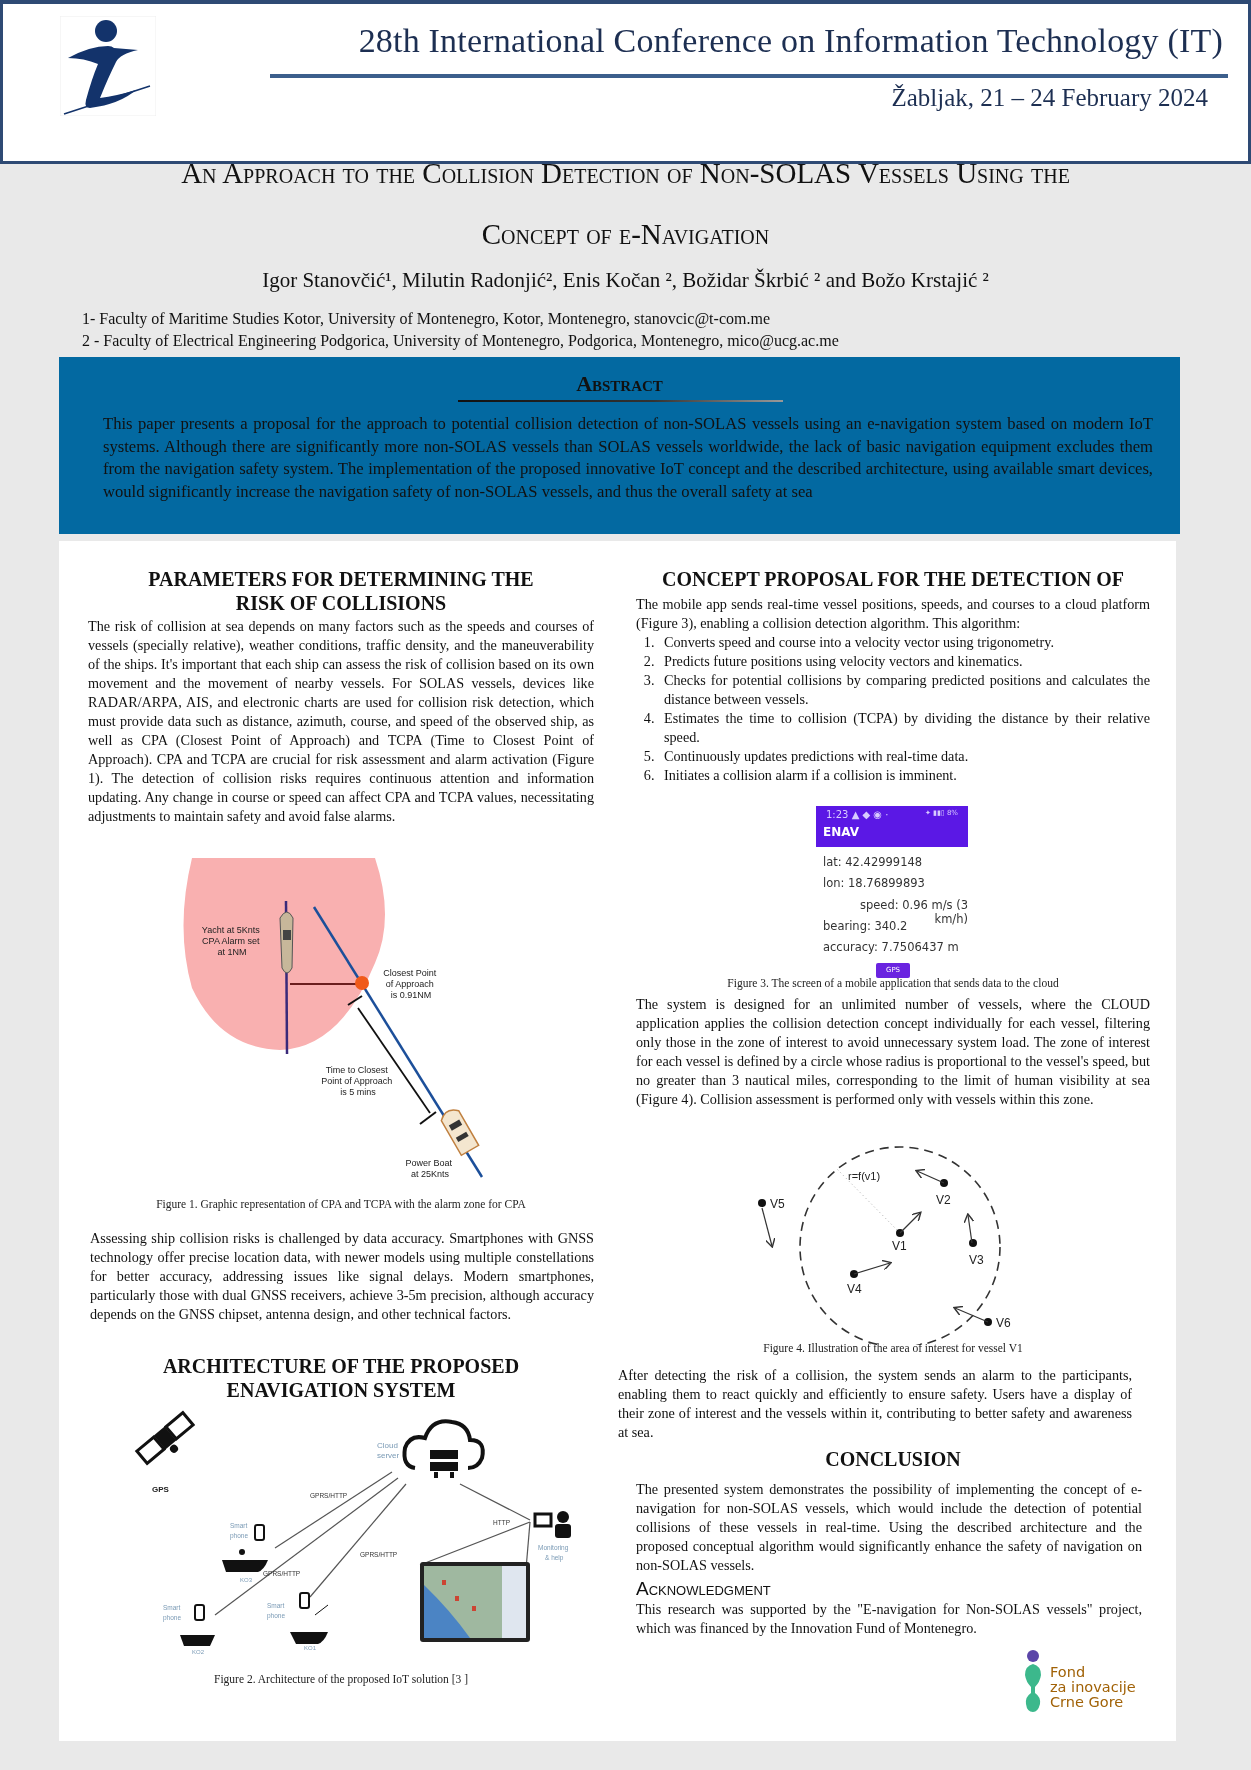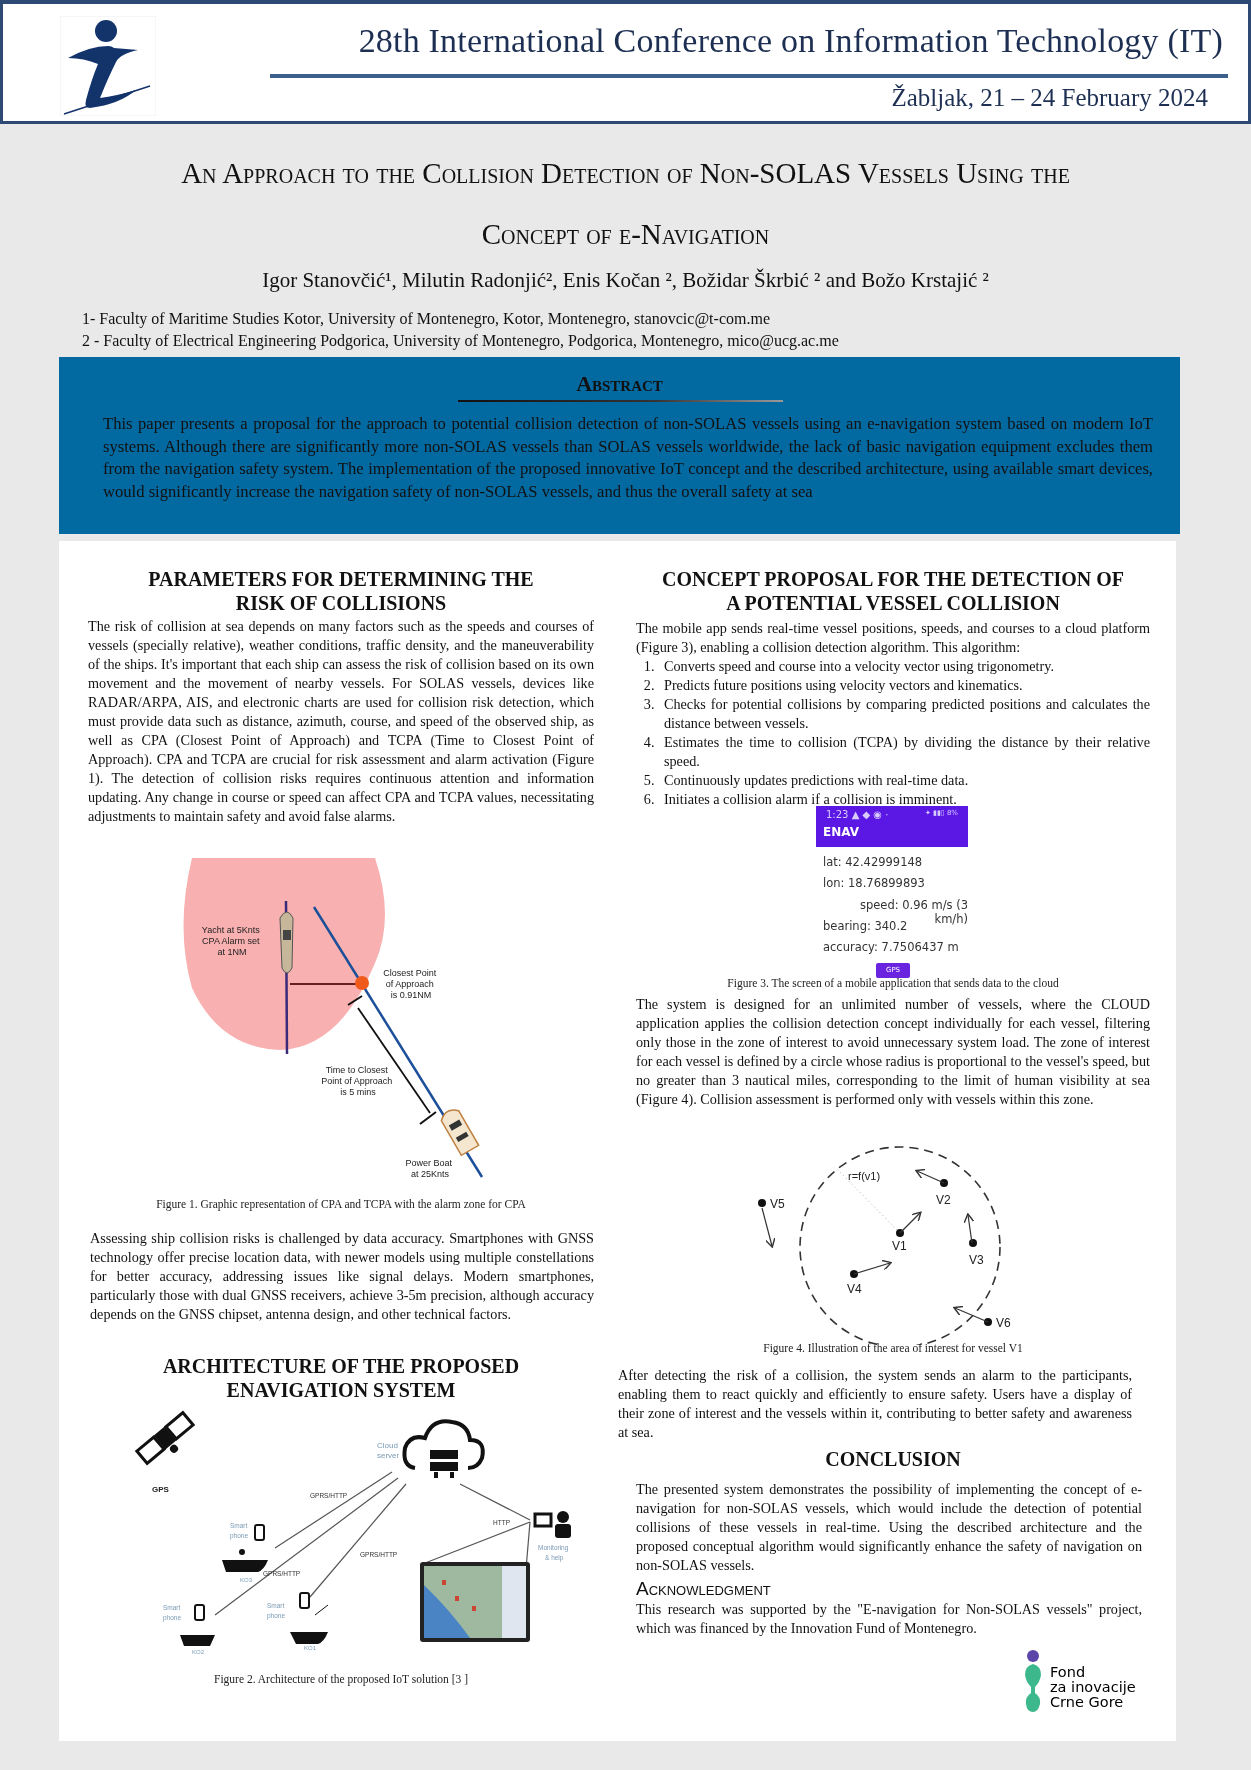--- a/index.html
+++ b/index.html
@@ -1,18 +1,18 @@
 <!DOCTYPE html>
 <html><head>
 <meta charset="utf-8">
 <style>
   *{box-sizing:border-box;margin:0;padding:0;}
   html,body{width:1251px;height:1770px;overflow:hidden;}
   body{background:#e9e9e9;font-family:"Liberation Serif","DejaVu Serif",serif;color:#111;position:relative;}
-  .header{position:absolute;left:0;top:0;width:1251px;height:124px;background:#fff;border:3px solid #2e4a74;border-top-width:4px;}
+  .header{position:absolute;left:0;top:0;width:1251px;height:164px;background:#fff;border:3px solid #2e4a74;border-top-width:4px;}
   .logo{position:absolute;left:57px;top:12px;width:96px;height:100px;}
   .conf-title{position:absolute;left:300px;top:18px;width:920px;text-align:right;font-size:34px;color:#1d2f52;letter-spacing:0.2px;}
   .conf-rule{position:absolute;left:267px;top:70px;width:958px;height:4px;background:#3c5f8c;}
   .conf-date{position:absolute;left:700px;top:80px;width:505px;text-align:right;font-size:25px;color:#1d2f52;}
   .paper-title{position:absolute;left:0;width:1251px;text-align:center;font-size:29px;font-weight:normal;font-variant:small-caps;color:#111;}
   .t1{top:157px;}
   .t2{top:218px;}
   .authors{position:absolute;left:0;top:268px;width:1251px;text-align:center;font-size:21px;}
   .aff{position:absolute;left:82px;font-size:16px;}
   .aff1{top:310px;}
@@ -28,21 +28,21 @@
   .caption{font-family:Liberation Serif, serif;font-size:11.5px;text-align:center;color:#222;}
   ol.alg{padding-left:22px;font-size:14.2px;line-height:19px;text-align:justify;}
   ol.alg li{padding-left:6px;}
   .phone{position:absolute;left:816px;top:806px;width:152px;height:176px;}
   .phone-bar{position:absolute;left:0;top:0;width:152px;height:41px;background:#5b18e5;}
   .phone-status{position:absolute;left:10px;top:3px;font-size:10px;color:#d8ccff;font-family:"DejaVu Sans",sans-serif;}
   .phone-status-r{position:absolute;right:10px;top:3px;font-size:7px;color:#d8ccff;font-family:"DejaVu Sans",sans-serif;}
   .phone-appname{position:absolute;left:7px;top:19px;color:#fff;font-weight:bold;font-size:12px;font-family:"DejaVu Sans",sans-serif;}
   .phone-line{position:absolute;left:7px;font-family:"DejaVu Sans","Liberation Sans",sans-serif;font-size:11.5px;color:#333;text-align:right;}
   .gps-btn{position:absolute;left:60px;top:157px;width:34px;height:15px;background:#6a24e0;color:#fff;font-size:7px;text-align:center;line-height:15px;font-family:"DejaVu Sans",sans-serif;border-radius:2px;}
-  .fund{position:absolute;left:1050px;top:1665px;font-family:"DejaVu Sans","Liberation Sans",sans-serif;font-size:14.5px;line-height:15px;color:#000000;}
+  .fund{position:absolute;left:1050px;top:1665px;font-family:"DejaVu Sans","Liberation Sans",sans-serif;font-size:14.5px;line-height:15px;color:#a16207;}
   .svgtxt{font-family:"Liberation Sans","DejaVu Sans",sans-serif;}
 </style>
 </head>
 <body>
 
 <div class="header">
   <svg class="logo" viewBox="0 0 96 100">
     <rect x="0" y="0" width="96" height="100" fill="#fff" stroke="#eee"></rect>
     <circle cx="46" cy="15" r="11" fill="#13336b"></circle>
     <path d="M8 42 Q30 30 48 30 Q52 30 54 32 L78 34 Q60 38 56 46 Q48 62 40 82 Q56 80 76 74 Q60 88 30 92 Q24 92 26 84 Q32 62 38 48 Q24 42 8 42 Z" fill="#13336b"></path>
@@ -199,21 +199,20 @@
     <rect x="312" y="170" width="4" height="5" fill="#c43"></rect>
     <rect x="325" y="186" width="4" height="5" fill="#c43"></rect>
     <rect x="342" y="196" width="4" height="5" fill="#c43"></rect>
   </g>
 </svg>
 <div class="caption" style="position:absolute;left:88px;top:1673px;width:506px;">Figure 2. Architecture of the proposed IoT solution [3 ]</div>
 
 <div class="col" style="left:636px;top:567px;width:514px;">
   <div class="h2">
     <div>CONCEPT PROPOSAL FOR THE DETECTION OF</div>
-    <div>A POTENTIAL VESSEL COLLISION</div>
   </div>
   <div class="body-txt" style="margin-top:4px;">The mobile app sends real-time vessel positions, speeds, and courses to a cloud platform (Figure 3), enabling a collision detection algorithm. This algorithm:</div>
   <ol class="alg">
     <li>Converts speed and course into a velocity vector using trigonometry.</li>
     <li>Predicts future positions using velocity vectors and kinematics.</li>
     <li>Checks for potential collisions by comparing predicted positions and calculates the distance between vessels.</li>
     <li>Estimates the time to collision (TCPA) by dividing the distance by their relative speed.</li>
     <li>Continuously updates predictions with real-time data.</li>
     <li>Initiates a collision alarm if  a collision is imminent.</li>
   </ol>

